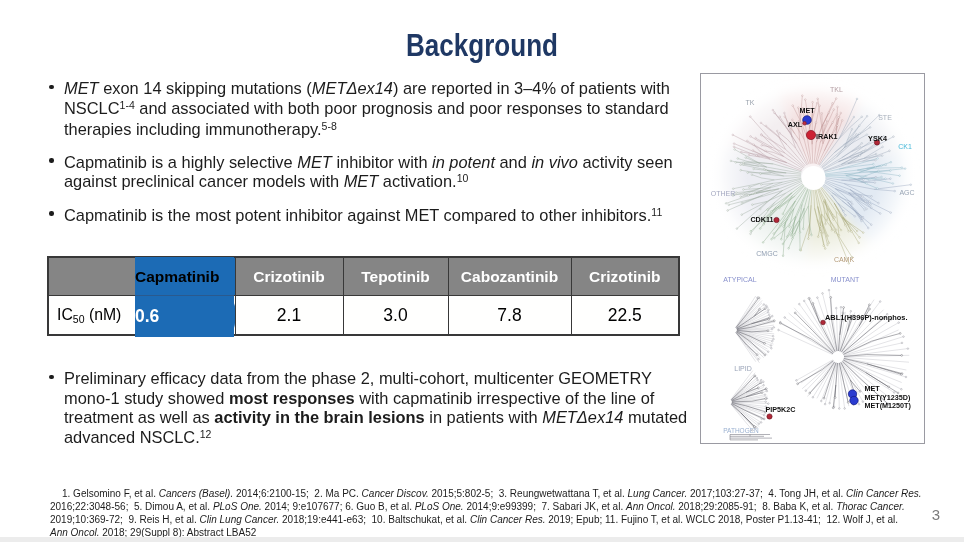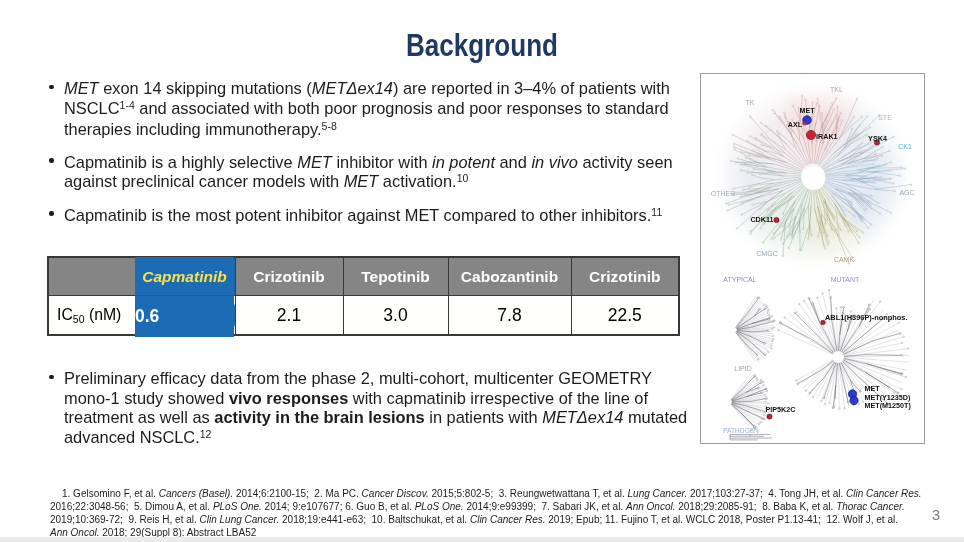--- a/index.html
+++ b/index.html
@@ -54,26 +54,26 @@
         <td class="num" style="text-align:left;padding-left:8px;font-size:15.8px;">IC<sub>50</sub> (nM)</td>
         <td class="num blue"></td>
         <td class="num">2.1</td>
         <td class="num">3.0</td>
         <td class="num">7.8</td>
         <td class="num">22.5</td>
       </tr>
 </tbody>
   </table>
 <div style="position:absolute;left:135px;top:256.5px;width:99px;height:80px;background:#1c6bb5;z-index:5;">
-<div style="height:38px;line-height:39px;text-align:center;color:#fde047;font-weight:bold;font-size:15.5px;border-bottom:1.4px solid #2a5a8e;font-style:italic;">Capmatinib</div>
+<div style="height:38px;line-height:39px;color:#000000;font-weight:bold;font-size:15.5px;border-bottom:1.4px solid #2a5a8e;">Capmatinib</div>
 <div style="height:41px;line-height:40px;text-align:left;color:#fff;font-weight:bold;font-size:17.5px;">0.6</div>
 </div>
 <ul class="b body-text" style="top:367px;">
 <li>Preliminary efficacy data from the phase 2, multi-cohort, multicenter GEOMETRY<br>
-mono-1 study showed <b>vivo responses</b> with capmatinib irrespective of the line of<br>
+mono-1 study showed <b>most responses</b> with capmatinib irrespective of the line of<br>
 treatment as well as <b>activity in the brain lesions</b> in patients with <i>METΔex14</i> mutated<br>
 advanced NSCLC.<sup>12</sup></li>
 </ul>
 <div class="refs">
 <span style="padding-left:12px;">1.</span> Gelsomino F, et al. <i>Cancers (Basel).</i> 2014;6:2100-15;&nbsp; 2. Ma PC. <i>Cancer Discov.</i> 2015;5:802-5;&nbsp; 3. Reungwetwattana T, et al. <i>Lung Cancer.</i> 2017;103:27-37;&nbsp; 4. Tong JH, et al. <i>Clin Cancer Res.</i><br>
 2016;22:3048-56;&nbsp;&nbsp;5. Dimou A, et al. <i>PLoS One.</i> 2014; 9:e107677; 6. Guo B, et al. <i>PLoS One.</i> 2014;9:e99399;&nbsp; 7. Sabari JK, et al. <i>Ann Oncol.</i> 2018;29:2085-91;&nbsp; 8. Baba K, et al. <i>Thorac Cancer.</i><br>
 2019;10:369-72;&nbsp; 9. Reis H, et al. <i>Clin Lung Cancer.</i> 2018;19:e441-e63;&nbsp; 10. Baltschukat, et al. <i>Clin Cancer Res.</i> 2019; Epub; 11. Fujino T, et al. WCLC 2018, Poster P1.13-41;&nbsp; 12. Wolf J, et al.<br>
 <i>Ann Oncol.</i> 2018; 29(Suppl 8): Abstract LBA52
 </div>
 <div class="pagenum">3</div>

